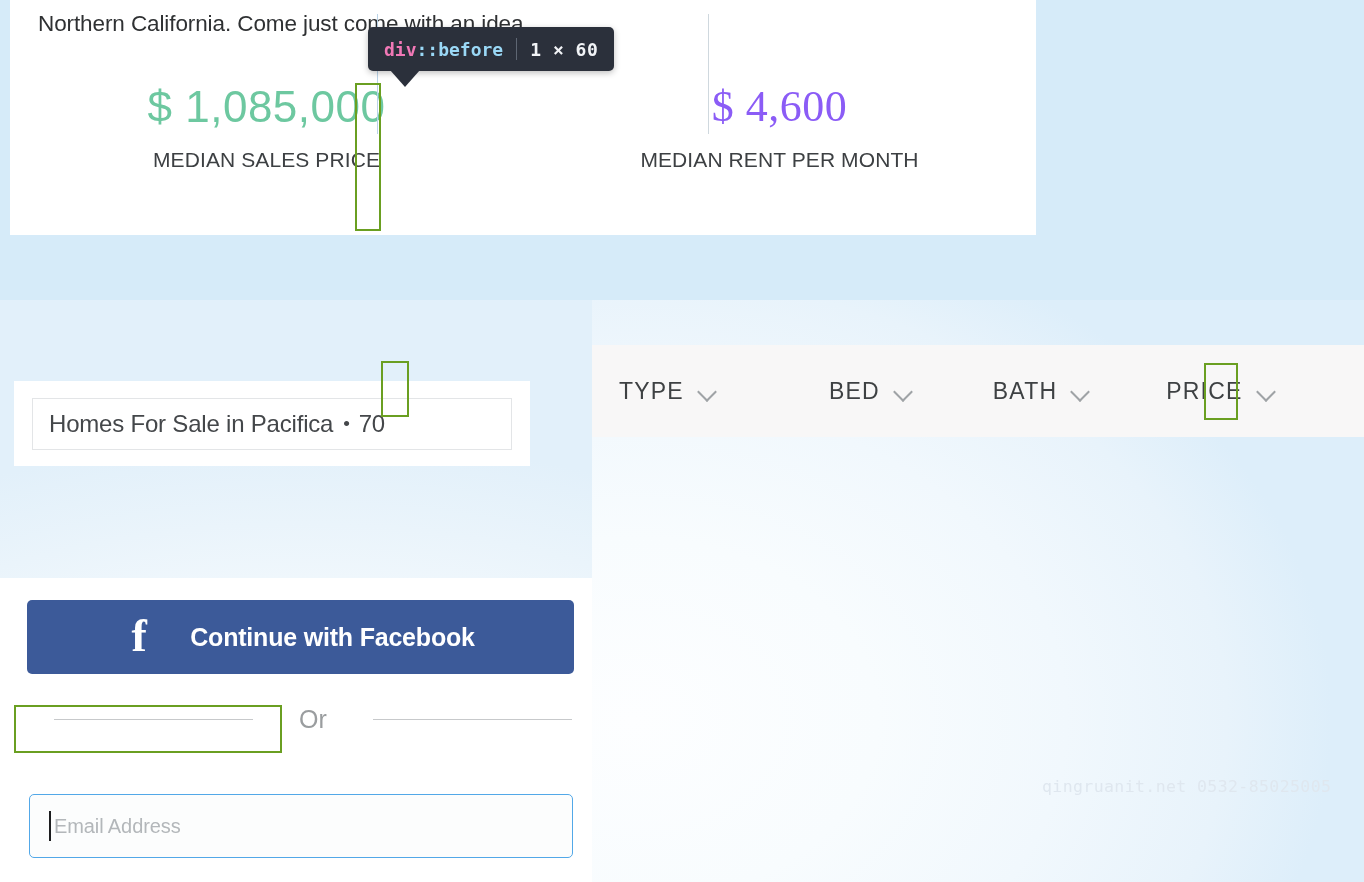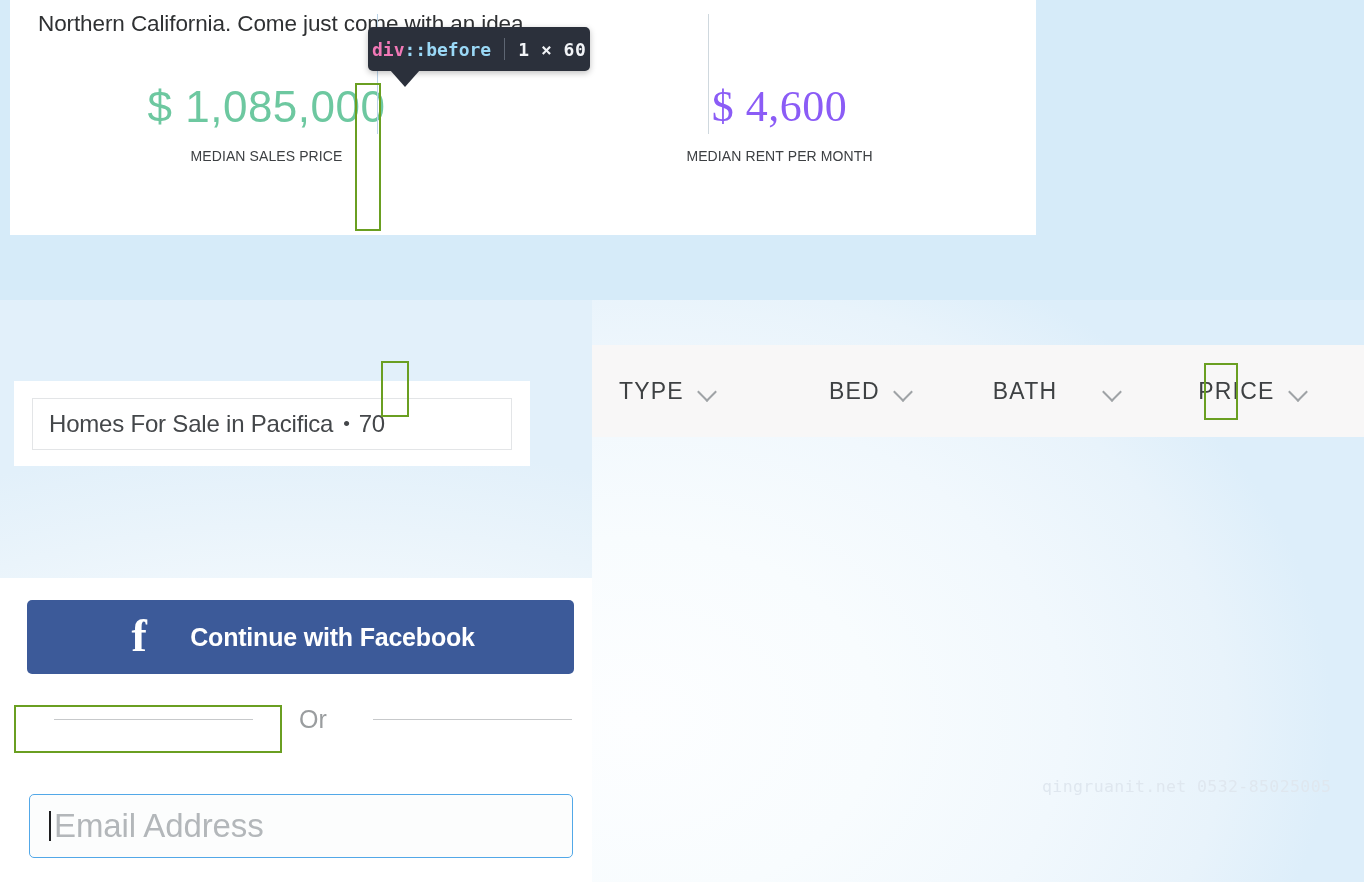--- a/index.html
+++ b/index.html
@@ -74,21 +74,21 @@
     font-weight:400;
     letter-spacing:0.5px;
     white-space:nowrap;
   }
   .stat-value.green  { color:#6dc8a0; }
   .stat-value.blue   { color:#7db4ec; }
   .stat-value.orange { color:#8b5cf6;font-family:Liberation Serif, serif; }
 
   .stat-label {
     margin-top:14px;
-    font-size:14px;
+    font-size:21px;
     color:#3d4043;
     letter-spacing:0.1px;
     white-space:nowrap;
   }
 
   
   .sep {
     position:absolute;
     top:14px;
     width:1px; height:120px;
@@ -111,21 +111,21 @@
 
   
   .dt-tip {
     position:absolute;
     left:368px; top:27px;
     height:44px;
     background:#2b303b;
     border-radius:5px;
     display:flex;
     align-items:center;
-    padding:0 4px;
+    padding:0 16px;
     font-family:"DejaVu Sans Mono", monospace;
     font-size:18px;
     white-space:nowrap;
     box-shadow:0 2px 6px rgba(0,0,0,.25);
     z-index:40;
   }
   .dt-tag     { color:#f178b6; font-weight:bold; }
   .dt-pseudo  { color:#9ad8f6; font-weight:bold; }
   .dt-divider {
     width:1px; height:22px;
@@ -185,21 +185,21 @@
   .filter {
     display:flex;
     align-items:center;
     color:#3e4143;
     font-size:23px;
     letter-spacing:1.2px;
     white-space:nowrap;
   }
   .filter-type  { margin-left:8px; }
   .filter-bed   { margin-left:110px; }
-  .filter-bath  { margin-left:78px;gap:32px; }
+  .filter-bath  { margin-left:78px; }
   .filter-price { margin-left:74px; }
 
   .chev {
     display:inline-block;
     width:22px; height:22px;
     margin-left:13px;
     position:relative;
   }
   .chev::before {
     content:"";
@@ -289,21 +289,21 @@
     display:flex;
     align-items:center;
     padding-left:19px;
   }
   .email-caret {
     width:2px; height:30px;
     background:#1c1d1f;
     margin-right:3px;
   }
   .email-placeholder {
-    font-size:33px;
+    font-size:20px;
     color:#b3b7ba;
     letter-spacing:-0.1px;
   }
 
   
   .watermark {
     position:absolute;
     left:1042px; top:777px;
     font-family:"DejaVu Sans Mono", monospace;
     font-size:16.5px;

